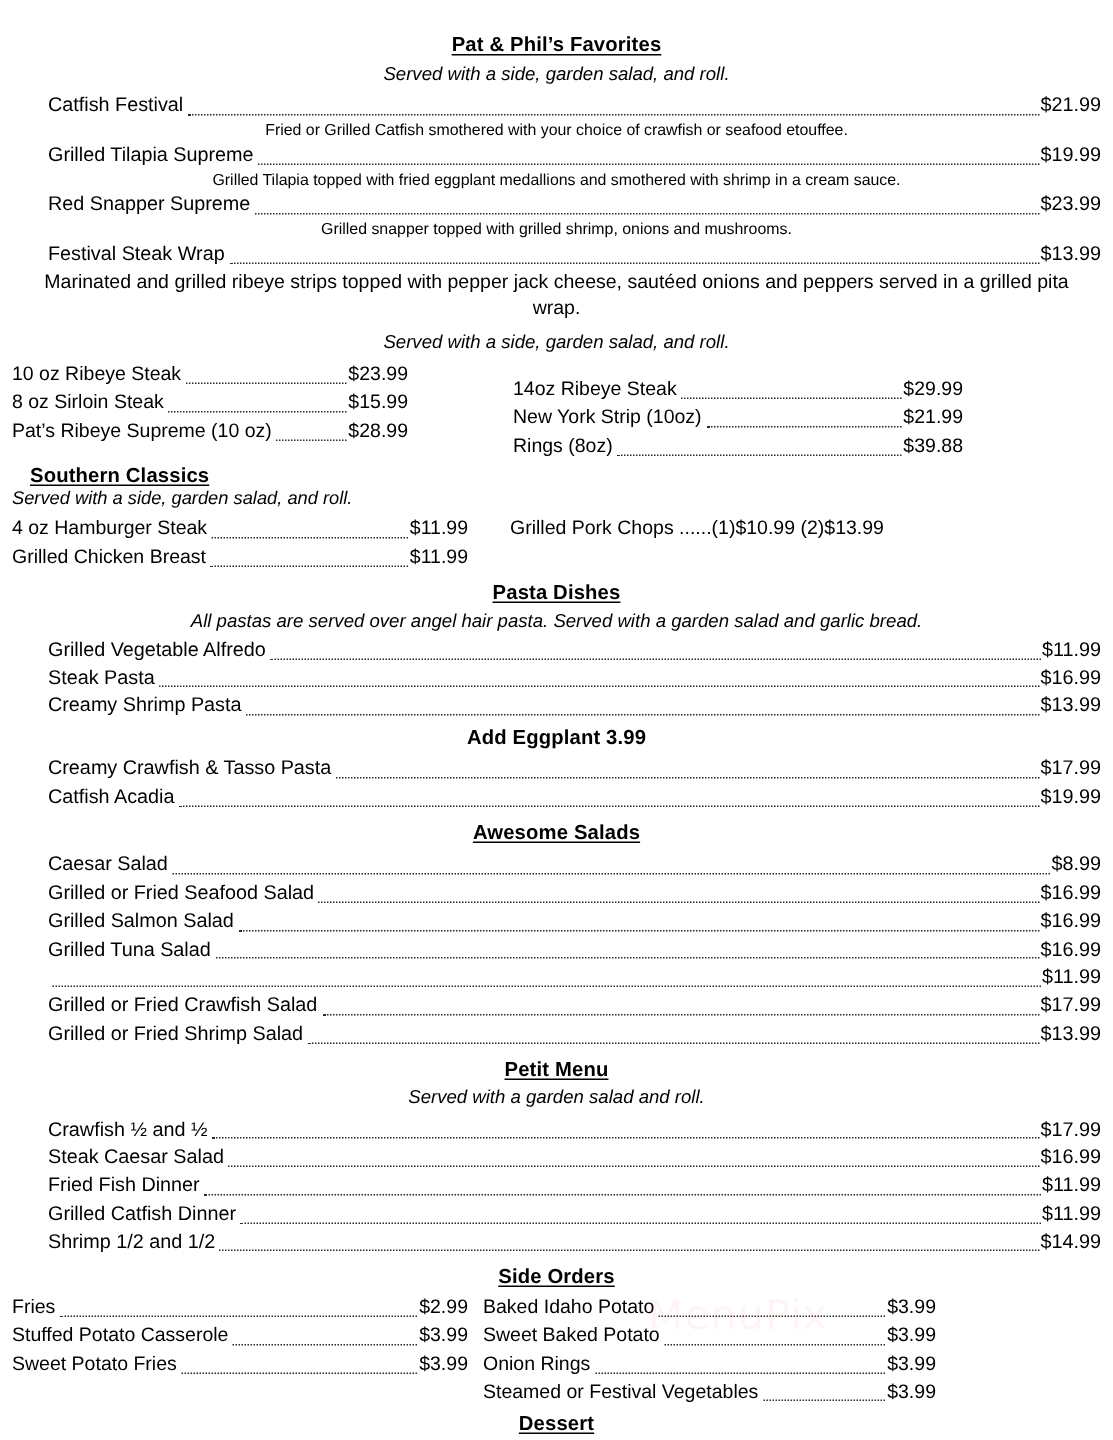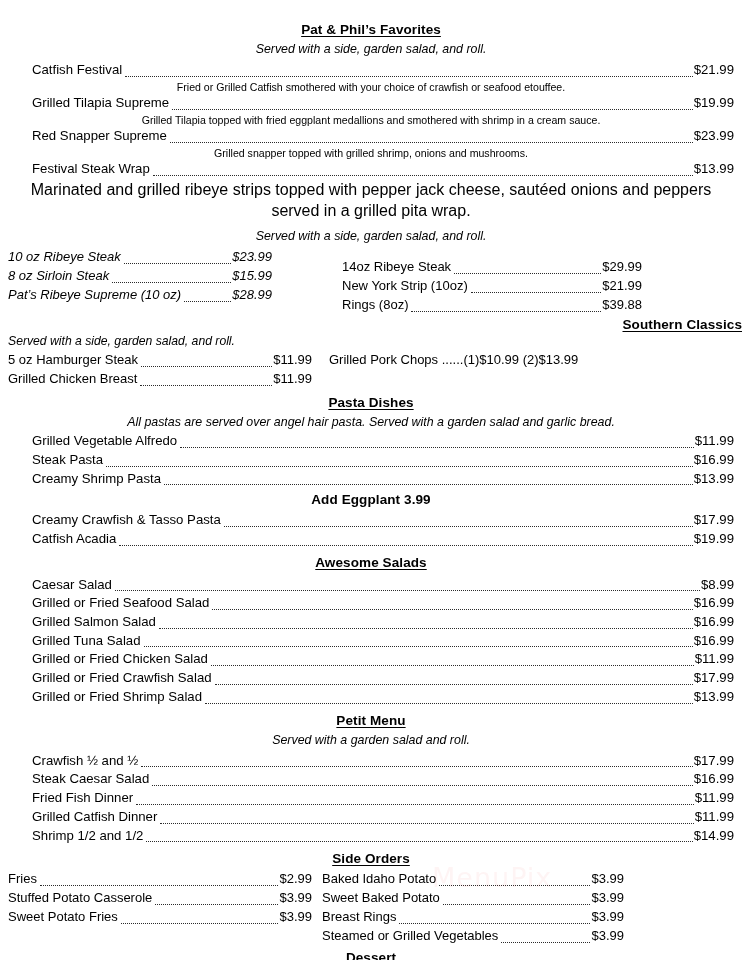--- a/index.html
+++ b/index.html
@@ -13,21 +13,21 @@
   }
   .page{position:relative;width:742px;height:960px;padding:0;box-sizing:border-box;}
 
   
   .sec-head{
     text-align:center;font-weight:bold;font-size:13.5px;
     letter-spacing:.1px;margin:0;padding:0;line-height:1.25;
   }
   .sec-head span{text-decoration:underline;text-underline-offset:2px;}
   .sec-head.nounderline span{text-decoration:none;}
-  .sec-head.leftalign{text-align:right;padding-left:0;}
+  .sec-head.leftalign{text-align:left;padding-left:20px;}
 
   .sec-sub{
     text-align:center;font-style:italic;font-size:12.4px;
     line-height:1.3;margin:0;padding:0;
   }
   .sec-sub.leftalign{text-align:left;padding-left:8px;font-size:12.2px;}
 
   
   .rows{padding:0 8px 0 32px;}
   .row{
@@ -41,21 +41,21 @@
     border-bottom:1.4px dotted #2b2b2b;
     min-width:8px;height:1px;
   }
   .row .pr{flex:0 0 auto;text-align:right;}
 
   
   .desc{
     text-align:center;font-size:10.6px;line-height:1.35;
     margin:0;padding:0 16px;
   }
-  .desc.wide{font-size:16px;}
+  .desc.wide{font-size:13px;}
 
   
   .two{display:flex;align-items:flex-start;}
   .two .colL{box-sizing:border-box;}
   .two .colR{box-sizing:border-box;}
 
   .crow{
     display:flex;align-items:flex-end;
     font-size:13px;line-height:1.45;white-space:nowrap;
   }
@@ -128,21 +128,21 @@
     </div>
   </div>
   <div class="desc wide">Marinated and grilled ribeye strips topped with pepper jack cheese, sautéed onions and peppers served in a grilled pita wrap.</div>
 
   <div class="gap4"></div>
   <div class="gap2"></div>
   <div class="sec-sub">Served with a side, garden salad, and roll.</div>
   <div class="gap4"></div>
 
   <div class="two">
-    <div class="colL" style="width:272px;padding-left:8px;font-style:italic;">
+    <div class="colL" style="width:272px;padding-left:8px;">
       <div class="crow">
         <span class="nm">10 oz Ribeye Steak</span>
         <span class="dots"></span>
         <span class="pr">$23.99</span>
       </div>
       <div class="crow">
         <span class="nm">8 oz Sirloin Steak</span>
         <span class="dots"></span>
         <span class="pr">$15.99</span>
       </div>
@@ -174,31 +174,31 @@
   <div class="gap2"></div>
   <div class="sec-head leftalign">
     <span>Southern Classics</span>
   </div>
   <div class="sec-sub leftalign">Served with a side, garden salad, and roll.</div>
   <div class="gap2"></div>
 
   <div class="two">
     <div class="colL" style="width:312px;padding-left:8px;">
       <div class="crow">
-        <span class="nm">5 oz Hamburger Steak</span>
+        <span class="nm">4 oz Hamburger Steak</span>
         <span class="dots"></span>
         <span class="pr">$11.99</span>
       </div>
       <div class="crow">
         <span class="nm">Grilled Chicken Breast</span>
         <span class="dots"></span>
         <span class="pr">$11.99</span>
       </div>
     </div>
-    <div class="colR" style="width:290px;margin-left:17px;">
+    <div class="colR" style="width:290px;margin-left:28px;">
       <div class="plainrow">Grilled Pork Chops ......(1)$10.99 (2)$13.99</div>
     </div>
   </div>
 
   <div class="gap6"></div>
   <div class="sec-head">
     <span>Pasta Dishes</span>
   </div>
   <div class="gap2"></div>
   <div class="sec-sub">All pastas are served over angel hair pasta.  Served with a garden salad and garlic bread.</div>
@@ -262,21 +262,20 @@
       <span class="nm">Grilled Salmon Salad</span>
       <span class="dots"></span>
       <span class="pr">$16.99</span>
     </div>
     <div class="row">
       <span class="nm">Grilled Tuna Salad</span>
       <span class="dots"></span>
       <span class="pr">$16.99</span>
     </div>
     <div class="row">
-      <span class="nm">Grilled or Fried Chicken Salad</span>
       <span class="dots"></span>
       <span class="pr">$11.99</span>
     </div>
     <div class="row">
       <span class="nm">Grilled or Fried Crawfish Salad</span>
       <span class="dots"></span>
       <span class="pr">$17.99</span>
     </div>
     <div class="row">
       <span class="nm">Grilled or Fried Shrimp Salad</span>
@@ -350,26 +349,26 @@
         <span class="nm">Baked Idaho Potato</span>
         <span class="dots"></span>
         <span class="pr">$3.99</span>
       </div>
       <div class="crow">
         <span class="nm">Sweet Baked Potato</span>
         <span class="dots"></span>
         <span class="pr">$3.99</span>
       </div>
       <div class="crow">
-        <span class="nm">Breast Rings</span>
-        <span class="dots"></span>
-        <span class="pr">$3.99</span>
-      </div>
-      <div class="crow">
-        <span class="nm">Steamed or Grilled Vegetables</span>
+        <span class="nm">Onion Rings</span>
+        <span class="dots"></span>
+        <span class="pr">$3.99</span>
+      </div>
+      <div class="crow">
+        <span class="nm">Steamed or Festival Vegetables</span>
         <span class="dots"></span>
         <span class="pr">$3.99</span>
       </div>
     </div>
   </div>
 
   <div class="gap4"></div>
   <div class="sec-head">
     <span>Dessert</span>
   </div>

